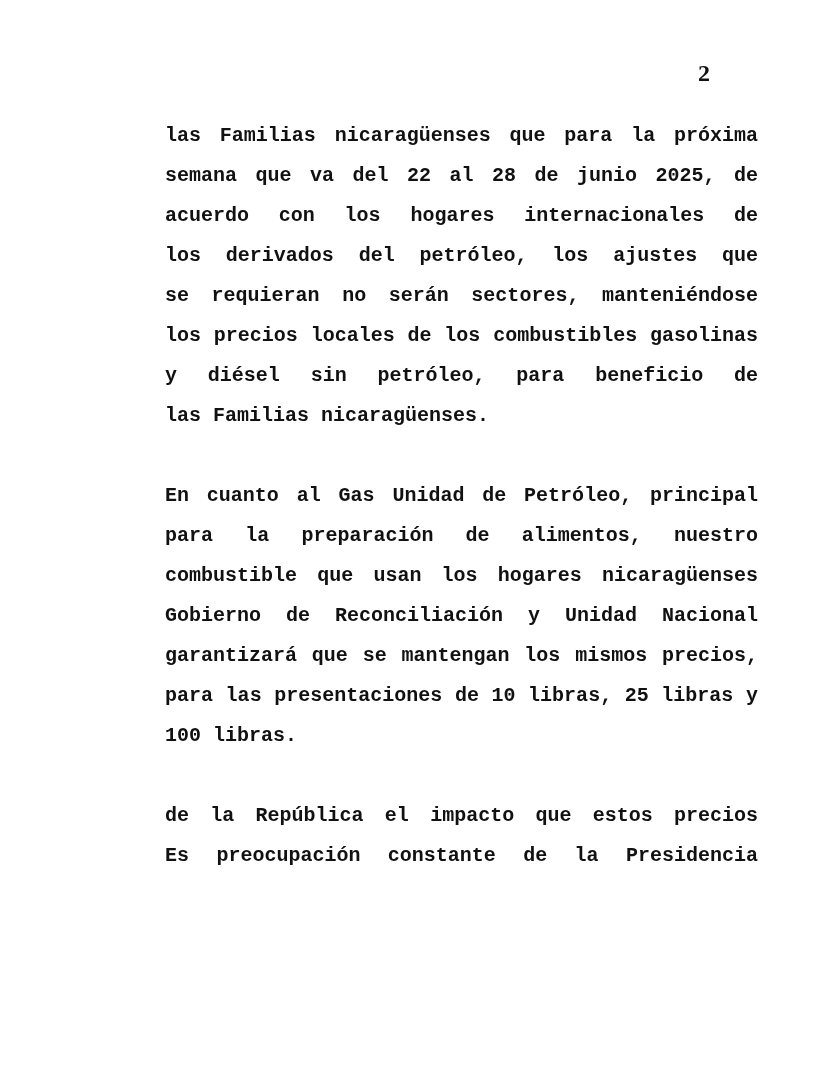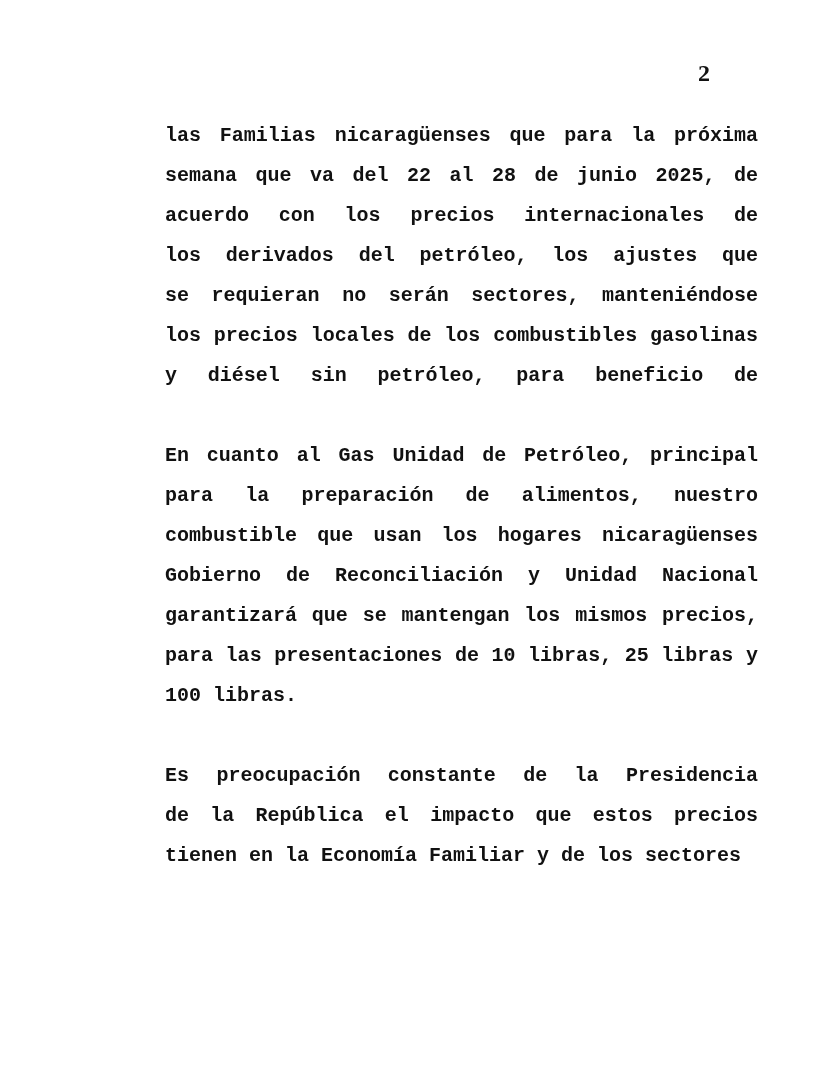--- a/index.html
+++ b/index.html
@@ -48,34 +48,34 @@
 </style>
 </head>
 <body>
 
 <div class="page">
   <div class="page-number">2</div>
   <div class="text-block">
       <div class="paragraph">
         <div class="line justified">las Familias nicaragüenses que para la próxima</div>
         <div class="line justified">semana que va del 22 al 28 de junio 2025, de</div>
-        <div class="line justified">acuerdo con los precios internacionales de</div>
+        <div class="line justified">acuerdo con los hogares internacionales de</div>
         <div class="line justified">los derivados del petróleo, los ajustes que</div>
         <div class="line justified">se requieran no serán sectores, manteniéndose</div>
         <div class="line justified">los precios locales de los combustibles gasolinas</div>
         <div class="line justified">y diésel sin petróleo, para beneficio de</div>
+        <div class="line">las Familias nicaragüenses.</div>
       </div>
       <div class="paragraph">
         <div class="line justified">En cuanto al Gas Unidad de Petróleo, principal</div>
         <div class="line justified">para la preparación de alimentos, nuestro</div>
         <div class="line justified">combustible que usan los hogares nicaragüenses</div>
         <div class="line justified">Gobierno de Reconciliación y Unidad Nacional</div>
         <div class="line justified">garantizará que se mantengan los mismos precios,</div>
         <div class="line justified">para las presentaciones de 10 libras, 25 libras y</div>
         <div class="line">100 libras.</div>
       </div>
       <div class="paragraph">
+        <div class="line justified">de la República el impacto que estos precios</div>
         <div class="line justified">Es preocupación constante de la Presidencia</div>
-        <div class="line justified">de la República el impacto que estos precios</div>
-        <div class="line">tienen en la Economía Familiar y de los sectores</div>
       </div>
     </div>
 </div>
 
 </body></html>

